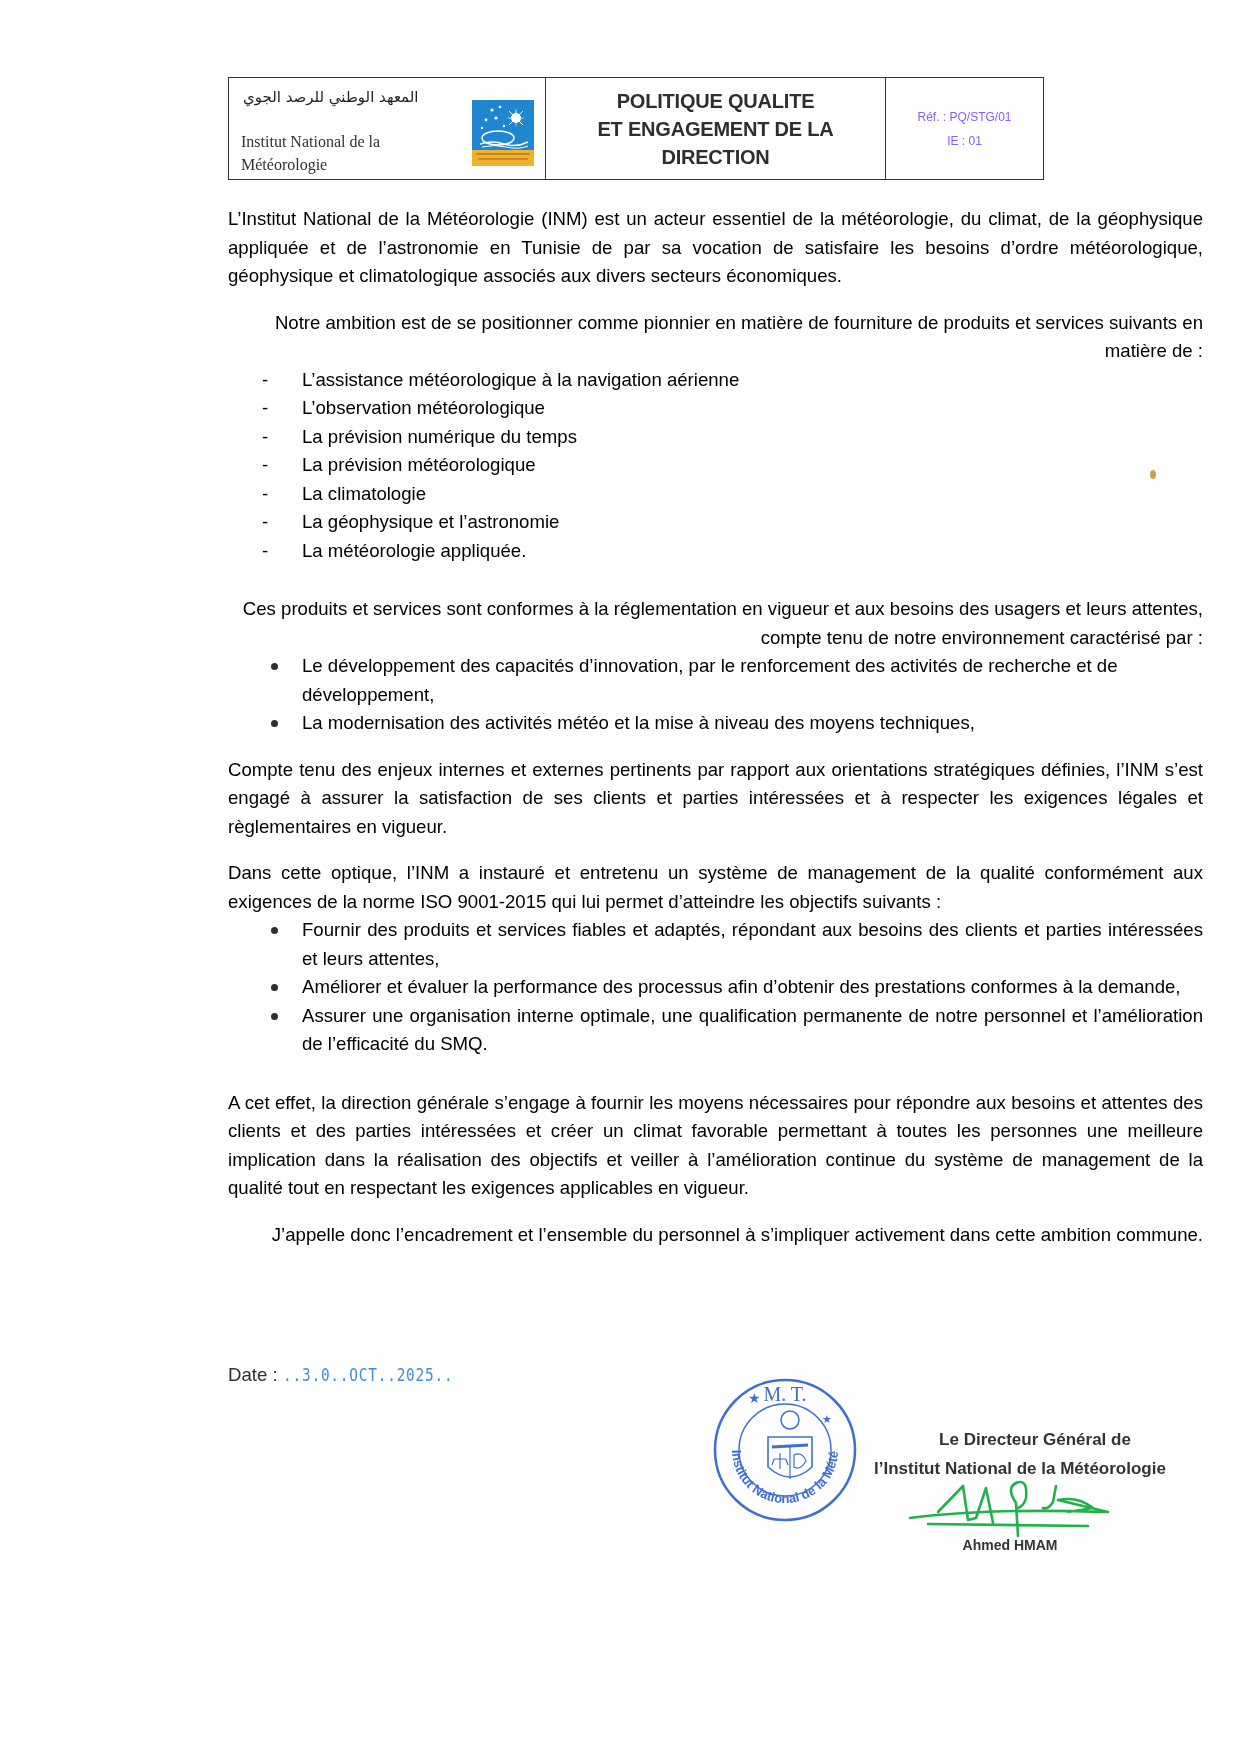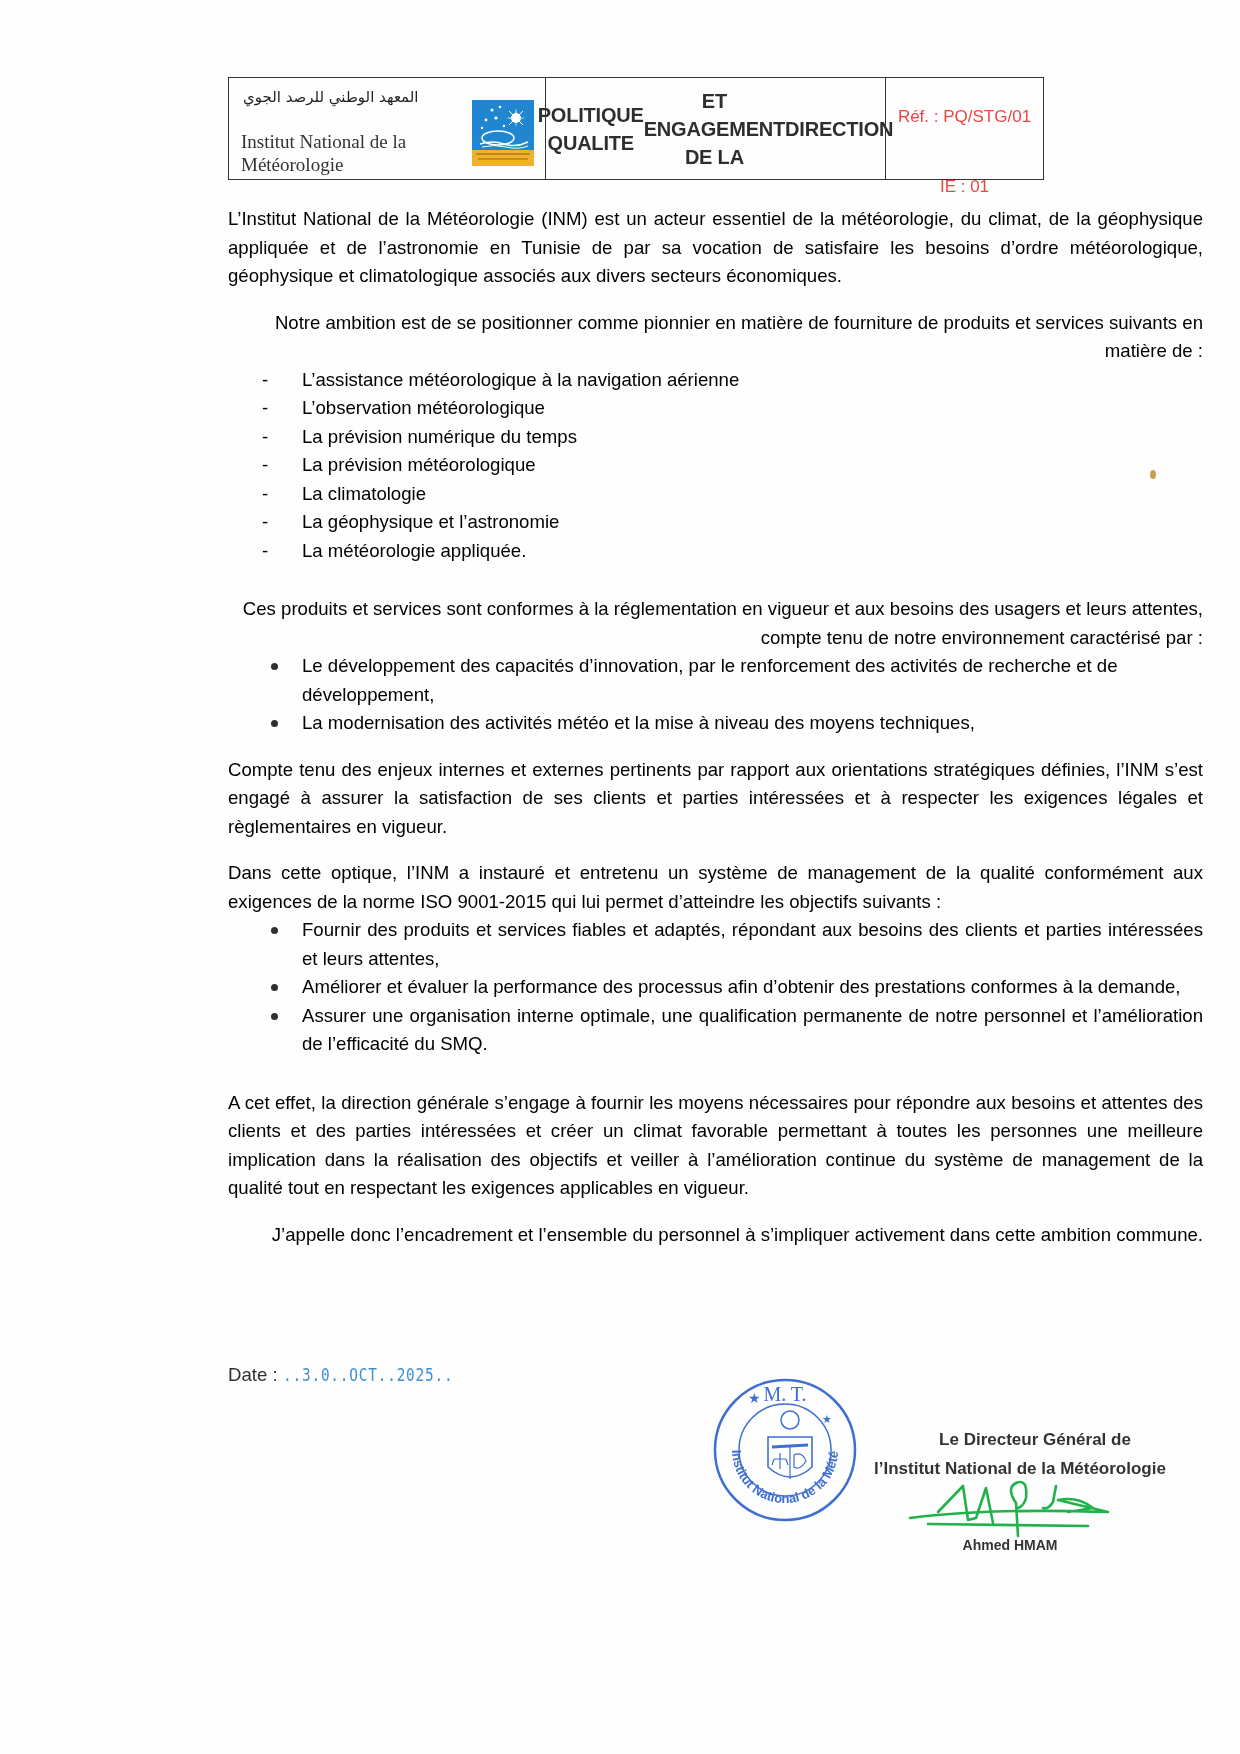--- a/index.html
+++ b/index.html
@@ -5,30 +5,30 @@
   html, body { margin: 0; padding: 0; background: #ffffff; }
   body { width: 1240px; height: 1754px; position: relative; overflow: hidden;
          font-family: "Liberation Sans", "DejaVu Sans", sans-serif; color: #2b2b2b; }
   .page { position: absolute; left: 0; top: 0; width: 1240px; height: 1754px; background: #fefefe; }
 
   
   .hdr { position: absolute; left: 228px; top: 77px; width: 816px; height: 103px;
          border: 1.5px solid #333; box-sizing: border-box; display: flex; justify-content: center; }
   .hdr .c1 { width: 317px; border-right: 1.5px solid #333; position: relative; box-sizing: border-box; }
   .hdr .c2 { width: 340px; border-right: 1.5px solid #333; box-sizing: border-box;
-             display: flex; flex-direction: row; align-items: center; justify-content: center; }
+             display: flex; flex-direction: column; align-items: center; justify-content: center; }
   .hdr .c3 { flex: 1; display: flex; flex-direction: column; align-items: center; justify-content: center; }
   .ar { position: absolute; left: 14px; top: 10px; font-family: "DejaVu Sans", sans-serif;
         font-size: 15px; direction: rtl; color: #222; }
   .inst { position: absolute; left: 12px; top: 52px; font-family: "Liberation Serif", serif;
-          font-size: 19px; line-height: 23px; color: #333; }
+          font-size: 16px; line-height: 23px; color: #333; }
   .logo { position: absolute; left: 243px; top: 22px; width: 62px; height: 66px; }
   .title-line { font-family: "Liberation Sans", sans-serif; font-weight: bold; font-size: 20px;
                 line-height: 28px; color: #2e2e2e; letter-spacing: -0.2px; text-align: center; }
-  .ref-line { font-size: 17px; line-height: 24px; color: #ef4444; margin-top: 46px; }
+  .ref-line { font-size: 12px; line-height: 24px; color: #8b5cf6; }
 
   
   .body { position: absolute; left: 228px; top: 205px; width: 975px; font-size: 18.6px; line-height: 28.5px; color: #000000; }
   .p { margin: 0 0 18px 0; text-align: justify; }
   .p.left { text-align: right; }
   .list { margin: -18px 0 18px 0; padding: 0; list-style: none; }
   .list li { position: relative; padding-left: 74px; }
   .list li .mk { position: absolute; left: 34px; top: 0; width: 20px; }
   .list.bul li .mk::before { content: ""; position: absolute; left: 9px; top: 11px; width: 7px; height: 7px;
                                border-radius: 50%; background: #2f2f2f; }

